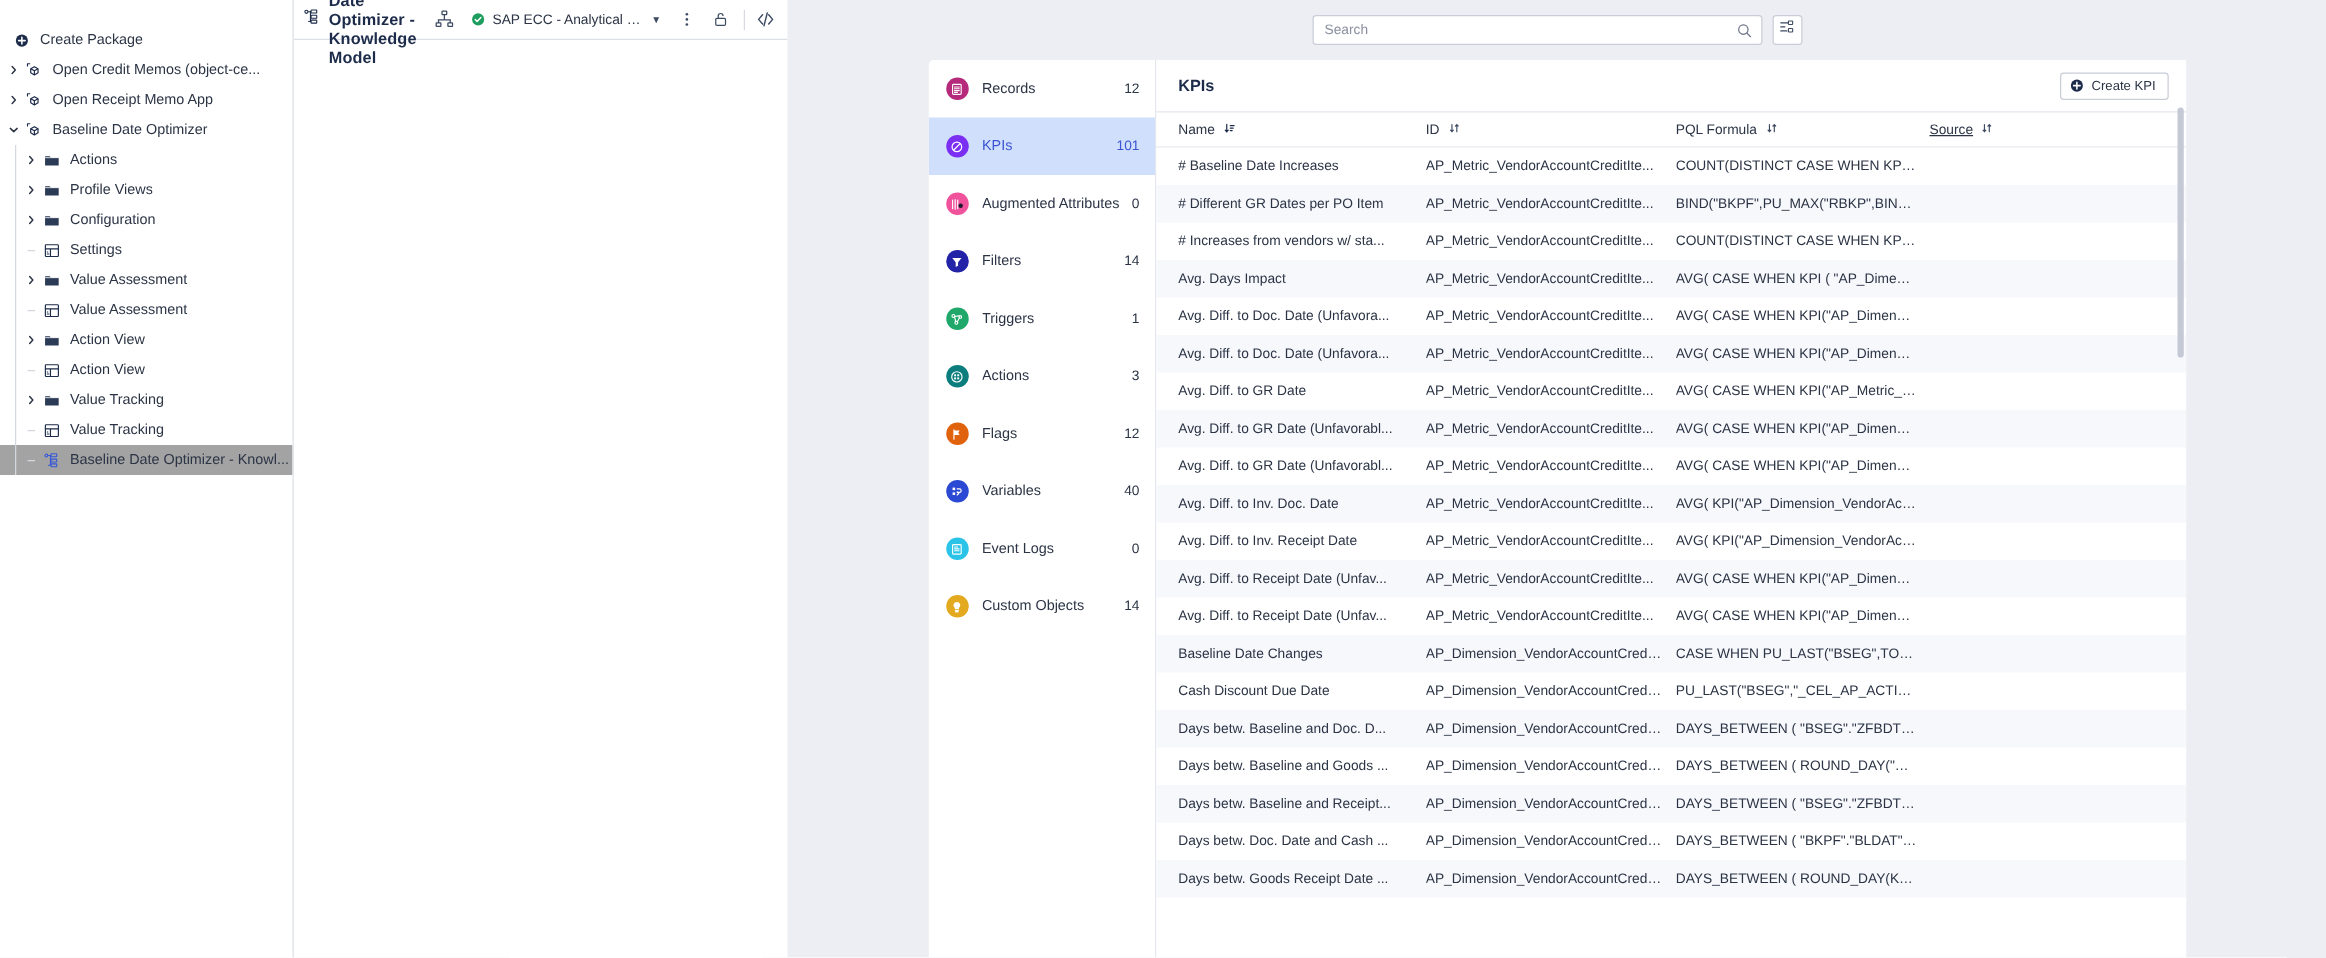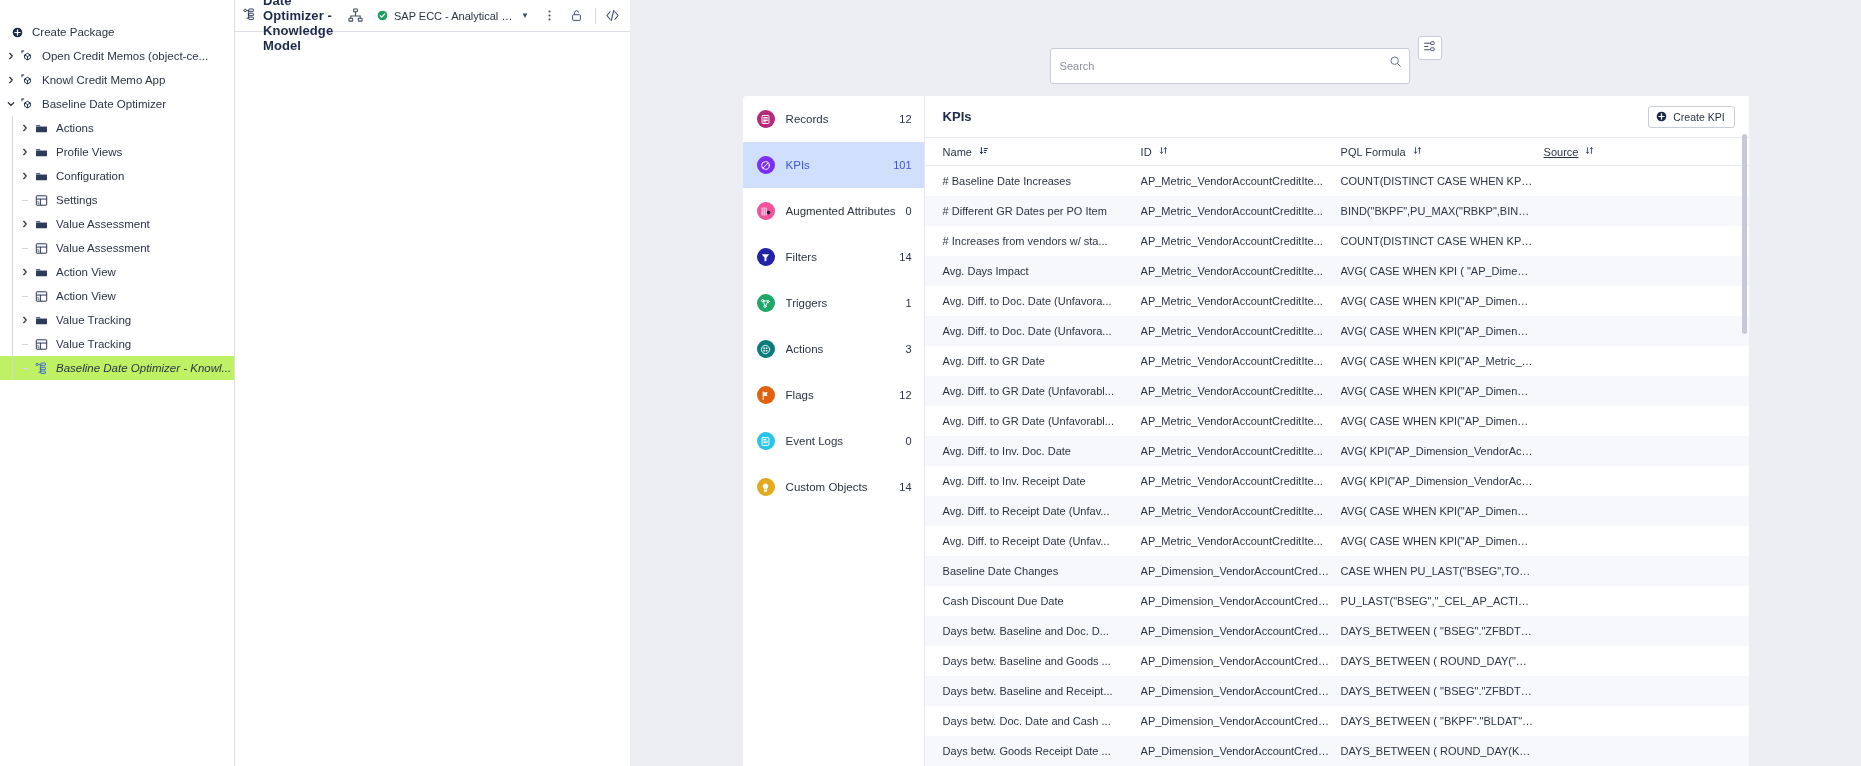--- a/index.html
+++ b/index.html
@@ -17,21 +17,21 @@
     width: 235px; height: 766px; background: #ffffff;
     border-right: 1px solid #dcdfe6;
     padding-top: 20px; flex: 0 0 235px;
     overflow: hidden; position: relative;
   }
   .exp-row {
     display: flex; align-items: center; height: 24px;
     font-size: 11.5px; color: #2b3445; cursor: pointer;
     white-space: nowrap; position: relative;
   }
-  .exp-row.selected { background: #bef264; color: #2b3445; font-style: italic; }
+  .exp-row.selected { background: #a3a3a3; color: #2b3445; }
   .exp-row.create { font-size: 11.5px; padding-left: 8px; }
   .caret {
     width: 14px; flex: 0 0 14px; display: flex; align-items: center;
     justify-content: center; color: #3c4a62; font-size: 9px;
   }
   .exp-ico {
     width: 18px; flex: 0 0 18px; display: flex; align-items: center;
     justify-content: center; margin-right: 6px;
   }
   .exp-label { overflow: hidden; text-overflow: ellipsis; }
@@ -66,23 +66,23 @@
   .work {
     flex: 1; background: #eceef3; position: relative;
     display: flex; flex-direction: column; align-items: center;
     min-height: 0;
   }
   .searchbar {
     margin-top: 12px; display: flex; align-items: center;
     width: 400px; justify-content: center;
   }
   .search-wrap {
-    position: relative; width: 360px; height: 36px;
+    position: relative; width: 360px; height: 24px;
     background: #fff; border: 1px solid #c9cdd8; border-radius: 3px;
-    display: flex; align-items: flex-start; margin-top: 36px;
+    display: flex; align-items: flex-start;
   }
   .search-wrap input {
     border: 0; outline: 0; background: transparent; width: 100%;
     height: 100%; padding: 0 26px 0 9px; font-size: 11px;
     color: #2b3445; font-family: "Liberation Sans", sans-serif;
   }
   .search-wrap input::placeholder { color: #8b90a0; }
   .search-ico { position: absolute; right: 7px; top: 5px; }
   .filter-btn {
     width: 24px; height: 24px; margin-left: 8px; background: #fff;
@@ -189,21 +189,21 @@
               <path d="M3.4 1.6L6.6 5 3.4 8.4" stroke="#2b3445" stroke-width="1.5" fill="none" stroke-linecap="round" stroke-linejoin="round"></path>
             </svg>
           </span>
           <span class="exp-ico">
             <svg width="13" height="13" viewBox="0 0 16 16">
               <path d="M1.2 1.2h2.2M1.2 1.2v2.2" stroke="#1c2b4a" stroke-width="1.15" fill="none" stroke-linecap="round"></path>
               <path d="M8 4.1l3.6 2v4L8 12.2 4.4 10.1v-4z" stroke="#1c2b4a" stroke-width="1.15" fill="none" stroke-linejoin="round"></path>
               <path d="M8 8.1l3.6-2M8 8.1l-3.6-2M8 8.1v4.1" stroke="#1c2b4a" stroke-width="1.15" fill="none"></path>
             </svg>
           </span>
-          <span class="exp-label">Knowl Credit Memo App</span>
+          <span class="exp-label">Open Receipt Memo App</span>
         </div>
         <div class="exp-row ind0">
           <span class="caret">
             <svg width="8" height="8" viewBox="0 0 10 10">
               <path d="M1.6 3.4L5 6.6 8.4 3.4" stroke="#2b3445" stroke-width="1.5" fill="none" stroke-linecap="round" stroke-linejoin="round"></path>
             </svg>
           </span>
           <span class="exp-ico">
             <svg width="13" height="13" viewBox="0 0 16 16">
               <path d="M1.2 1.2h2.2M1.2 1.2v2.2" stroke="#1c2b4a" stroke-width="1.15" fill="none" stroke-linecap="round"></path>
@@ -533,20 +533,31 @@
               <span class="cat-ico" style="background: rgb(224, 98, 13);">
                 <svg width="11" height="11" viewBox="0 0 16 16">
                   <path d="M4.6 2.6v11" fill="none" stroke="#fff" stroke-width="1.35" stroke-linecap="round"></path>
                   <path d="M4.6 3.4h6.6l-1.6 2.6 1.6 2.6H4.6z" fill="#fff"></path>
                 </svg>
               </span>
               <span class="cat-name">Flags</span>
               <span class="cat-count">12</span>
             </div>
             <div class="cat-row">
+              <span class="cat-ico" style="background: rgb(44, 73, 212);">
+                <svg width="11" height="11" viewBox="0 0 16 16">
+                  <rect x="3" y="3" width="3" height="3" fill="#fff"></rect>
+                  <rect x="3" y="8.6" width="3" height="3" fill="#fff"></rect>
+                  <path d="M8.4 4.6h2.6a2 2 0 0 1 0 4H8.4M8.4 11.6l1.8-1.8-1.8-1.8" fill="none" stroke="#fff" stroke-width="1.35" stroke-linecap="round"></path>
+                </svg>
+              </span>
+              <span class="cat-name">Variables</span>
+              <span class="cat-count">40</span>
+            </div>
+            <div class="cat-row">
               <span class="cat-ico" style="background: rgb(43, 196, 232);">
                 <svg width="11" height="11" viewBox="0 0 16 16">
                   <rect x="3" y="2.4" width="10" height="11.2" rx="1" fill="none" stroke="#fff" stroke-width="1.35" stroke-linecap="round"></rect>
                   <path d="M5.4 5.2h3.4M5.4 7.4h5.2M5.4 9.6h5.2" fill="none" stroke="#fff" stroke-width="1.35" stroke-linecap="round"></path>
                 </svg>
               </span>
               <span class="cat-name">Event Logs</span>
               <span class="cat-count">0</span>
             </div>
             <div class="cat-row">

